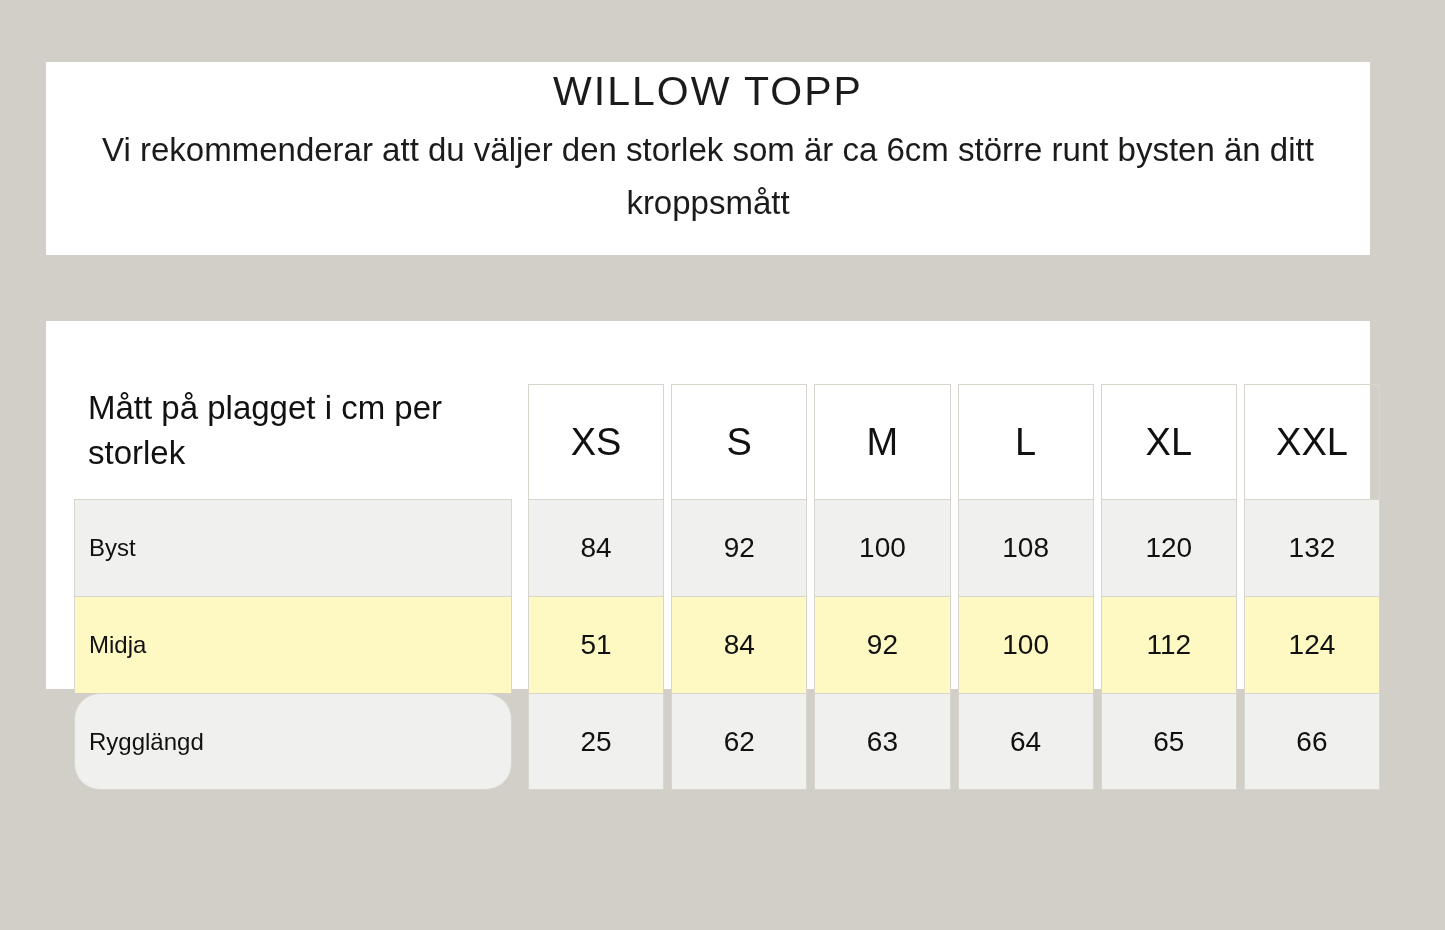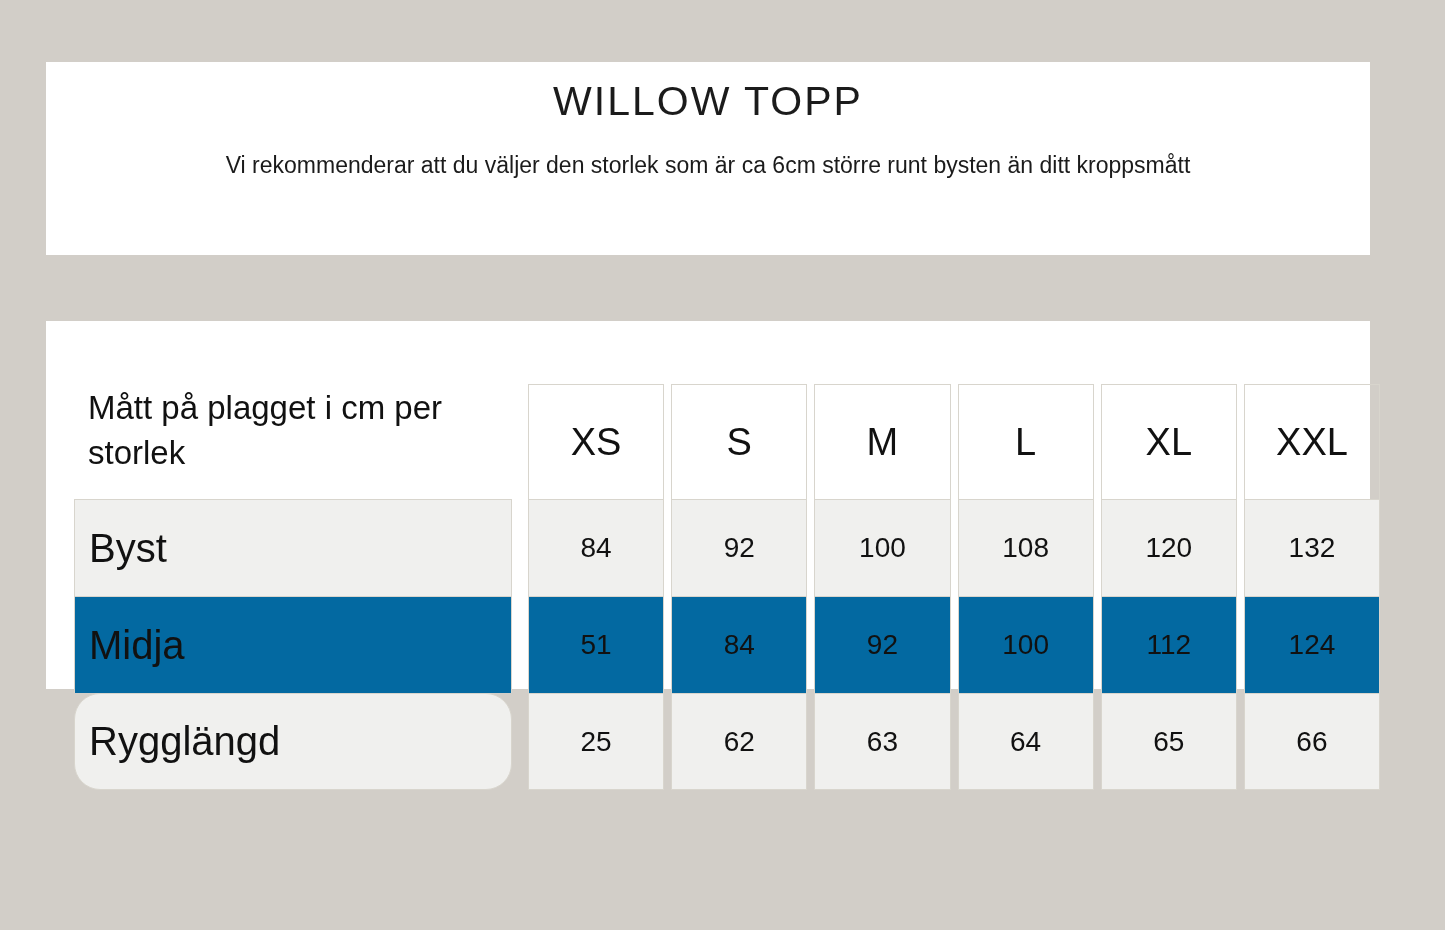--- a/index.html
+++ b/index.html
@@ -24,41 +24,41 @@
     position: absolute;
     left: 46px;
     top: 62px;
     width: 1324px;
     height: 193px;
     background: #ffffff;
     display: flex;
     flex-direction: column;
     align-items: center;
     justify-content: flex-start;
-    padding-top: 10px;
+    padding-top: 0;
     box-sizing: border-box;
   }
   .garment-title {
     font-family: "Liberation Sans", sans-serif;
     font-weight: 300;
     font-size: 41px;
     letter-spacing: 2.0px;
     color: #1b1b1b;
     line-height: 1.25;
     margin: 4px 0 0 0;
     text-align: center;
   }
   .recommendation {
     font-family: "Liberation Sans", sans-serif;
     font-weight: 400;
-    font-size: 23px;
+    font-size: 33px;
     color: #1b1b1b;
     line-height: 1.6;
     text-align: center;
-    margin-top: 20px;
+    margin-top: 7px;
     max-width: 1260px;
   }
 
   
   .table-panel {
     position: absolute;
     left: 46px;
     top: 321px;
     width: 1324px;
     height: 368px;
@@ -79,21 +79,21 @@
     width: 438px;
     flex: 0 0 438px;
     display: flex;
     flex-direction: column;
   }
   .label-col .cell {
     box-sizing: border-box;
     display: flex;
     align-items: center;
     padding-left: 14px;
-    font-size: 40px;
+    font-size: 24px;
     color: #111111;
     font-weight: 400;
   }
   .label-col .head-cell {
     height: 115px;
     border: none;
     background: transparent;
     align-items: flex-start;
     padding-top: 2px;
     line-height: 1.35;
@@ -104,21 +104,21 @@
   .label-col .body-cell {
     height: 97px;
     border: 1px solid #d8d5cd;
     border-bottom: none;
   }
   .label-col .body-cell.last {
     border-bottom: 1px solid #d8d5cd;
     border-radius: 26px;
   }
   .shaded { background: #f0f0ee; }
-  .plain  { background: #0369a1; }
+  .plain  { background: #fef9c3; }
 
   
   .size-cols {
     display: flex;
     flex: 1 1 auto;
     gap: 7px;
     margin-left: 16px;
   }
   .size-col {
     flex: 1 1 0;

